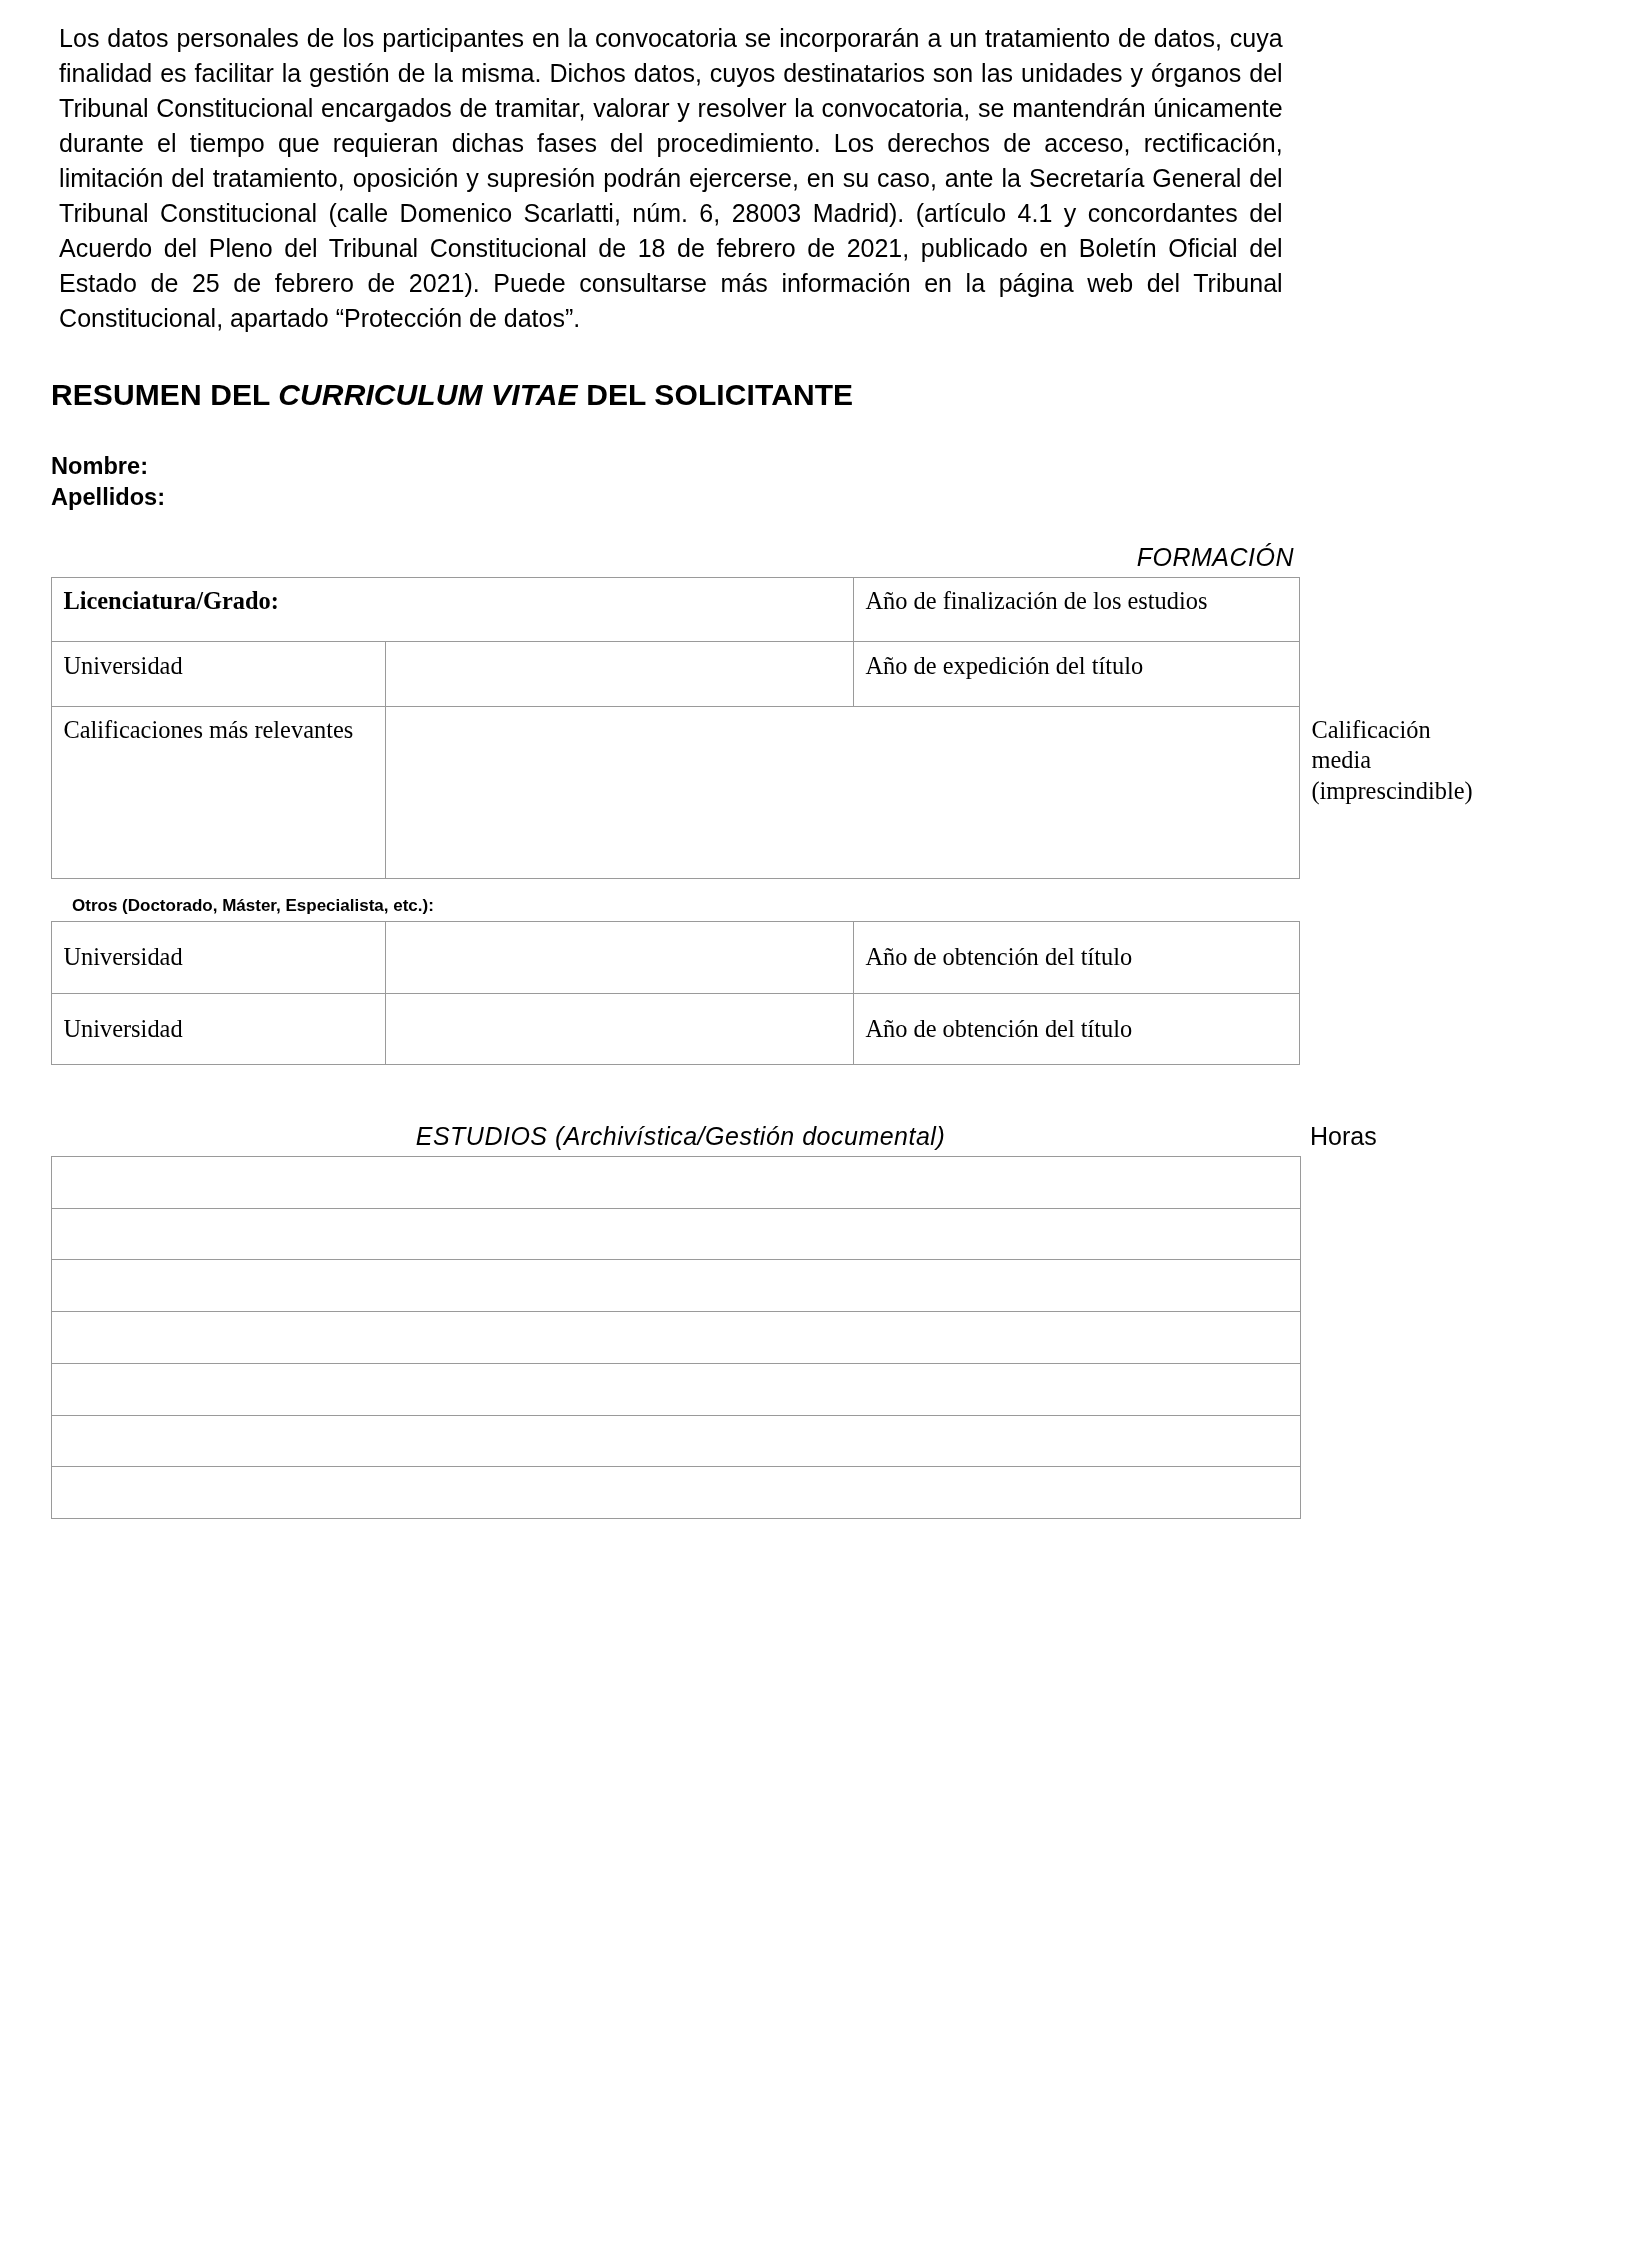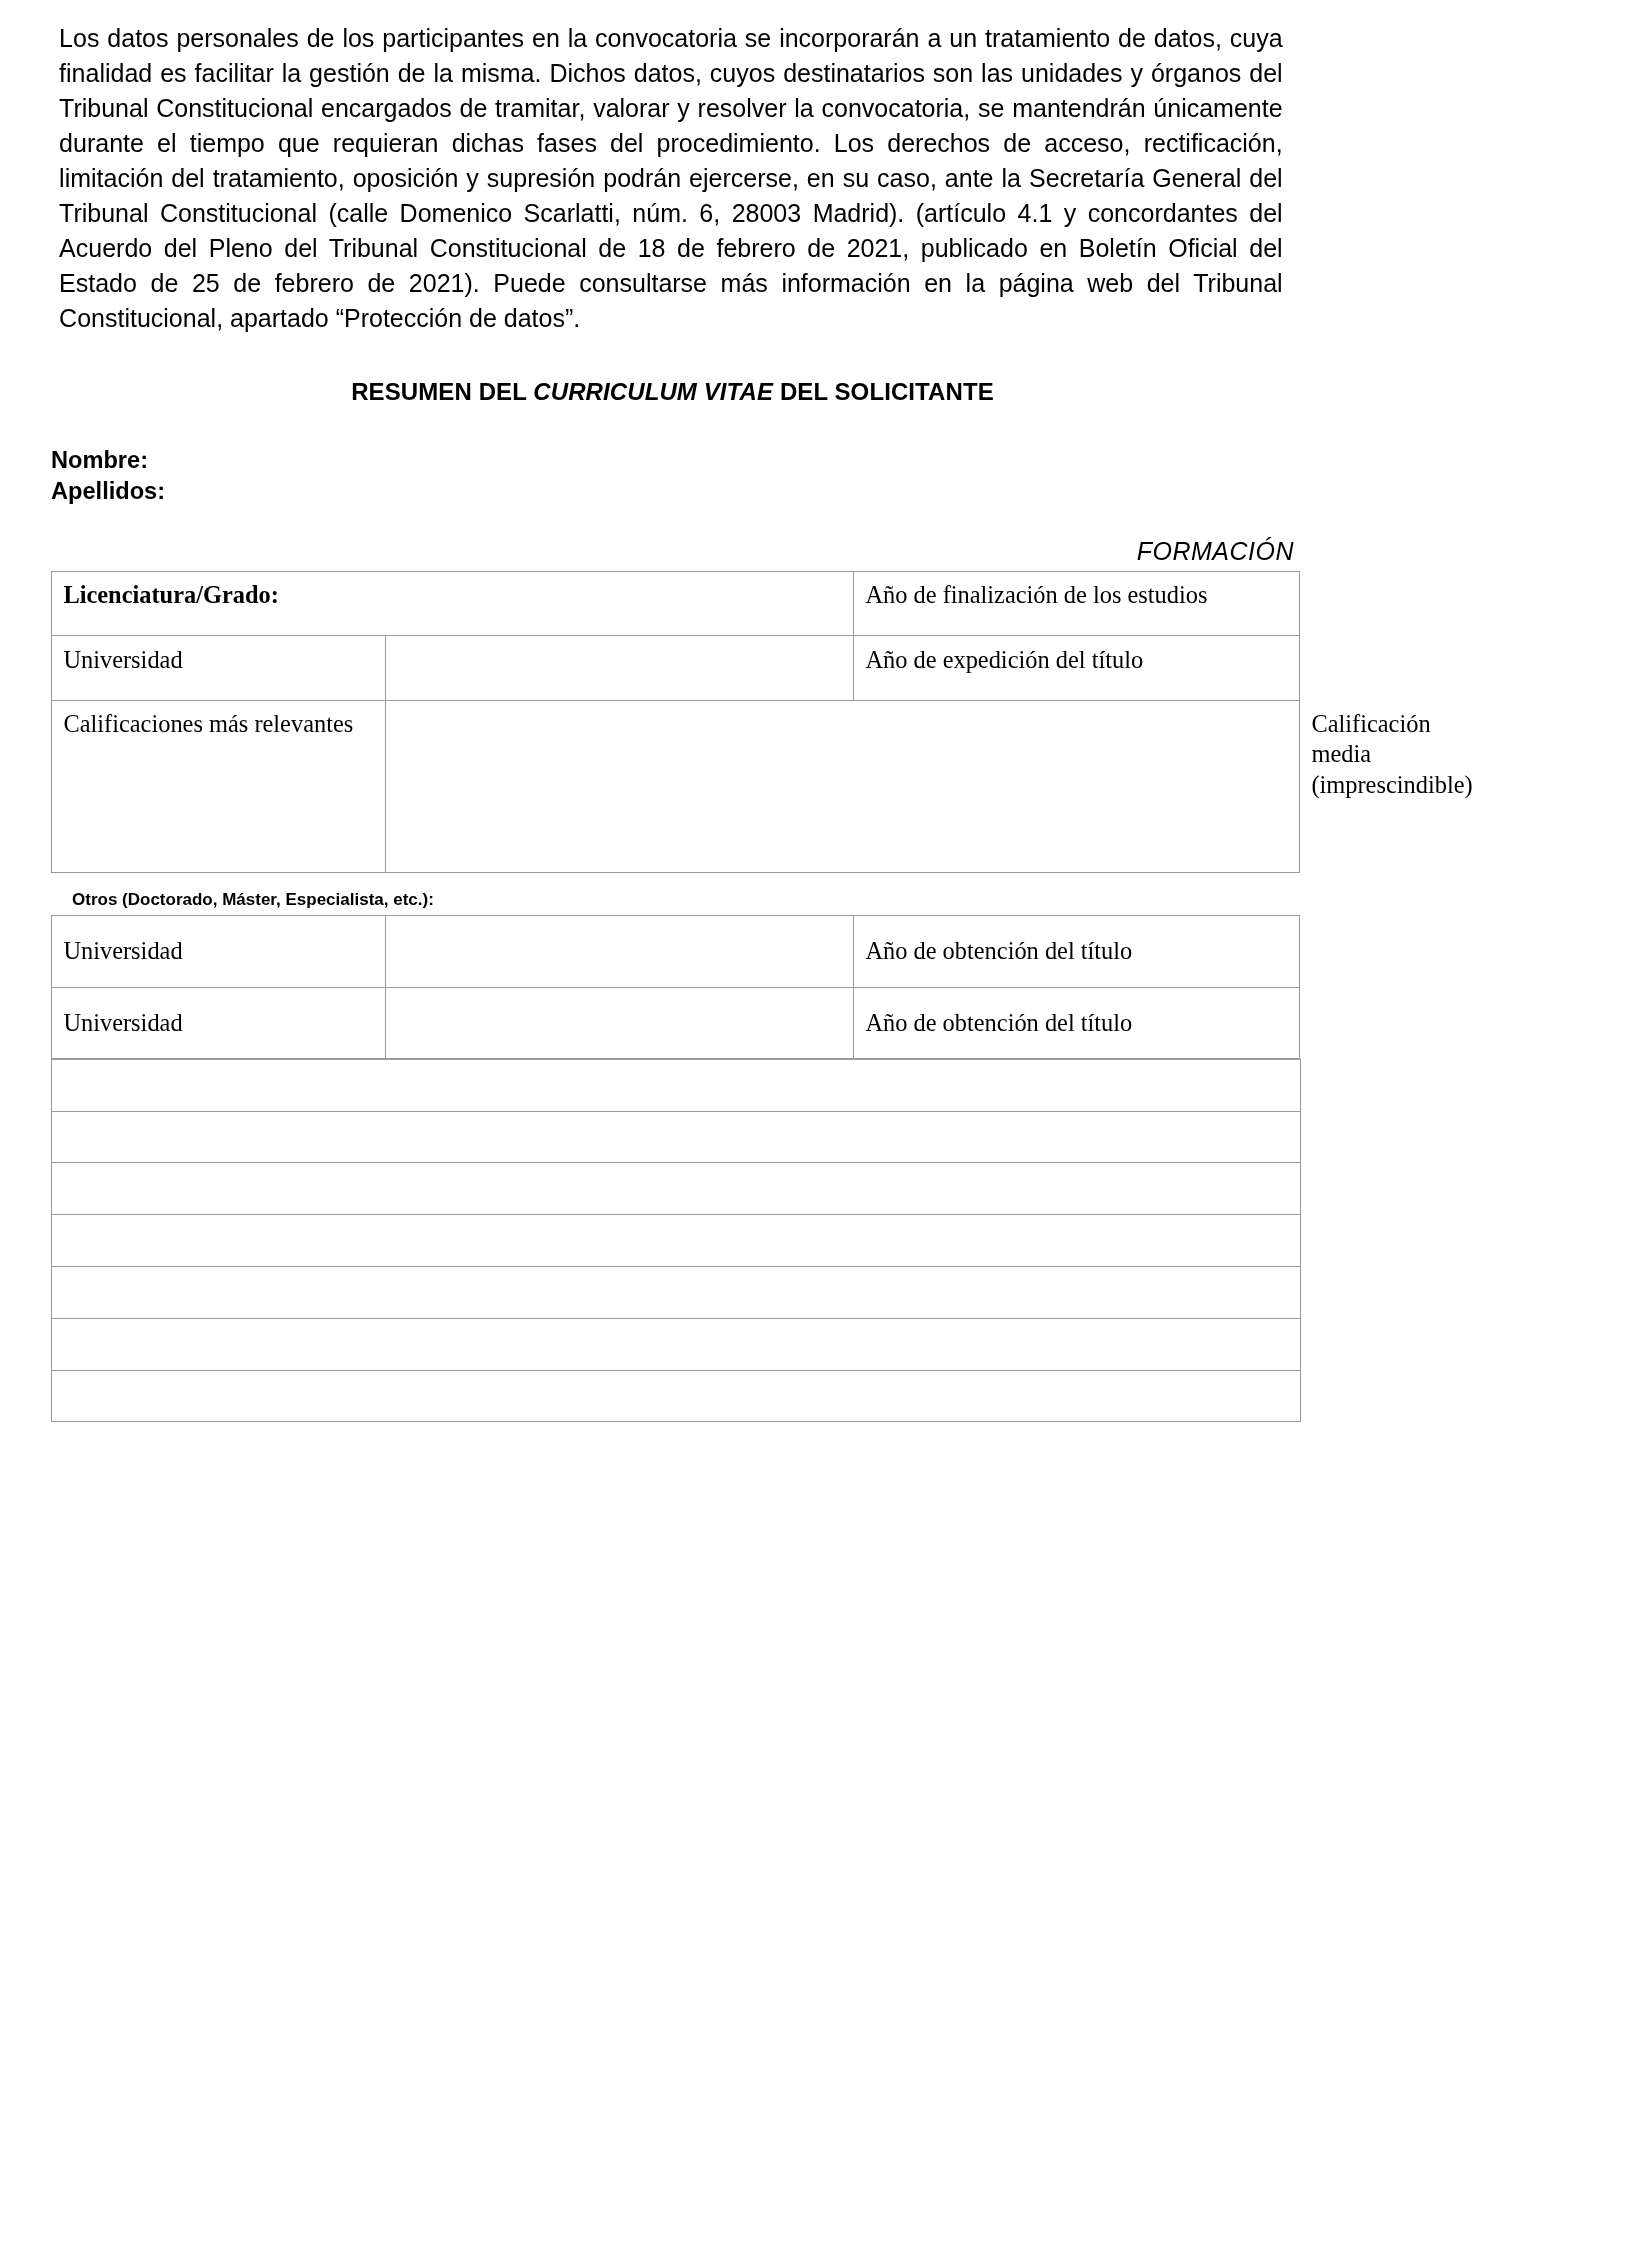--- a/index.html
+++ b/index.html
@@ -25,22 +25,21 @@
     font-family: "Liberation Sans", sans-serif;
     font-size: 25px;
     line-height: 1.40;
     text-align: justify;
     text-justify: inter-word;
     margin: 0 11.4px 0 8.1px;
   }
 
   
   .cv-title {
-    text-align: center;
-    font-size: 24px;
+    font-size: 30px;
     font-weight: bold;
     margin-top: 42px;
     letter-spacing: 0.1px;
   }
   .cv-title .ital {
     font-style: italic;
   }
 
   
   .namefields {
@@ -205,20 +204,24 @@
       </tr>
       <tr>
         <td>Universidad</td>
         <td></td>
         <td>Año de obtención del título</td>
         <td></td>
       </tr>
     </tbody>
   </table>
 
+  <div class="estudios-headrow">
+    <div class="estudios-label">ESTUDIOS (Archivística/Gestión documental)</div>
+    <div class="estudios-horas">Horas</div>
+  </div>
 
   <table class="tbl-estudios">
     <colgroup>
       <col style="width:1249px">
       <col style="width:none">
     </colgroup>
     <tbody>
       <tr>
         <td></td>
         <td></td>

